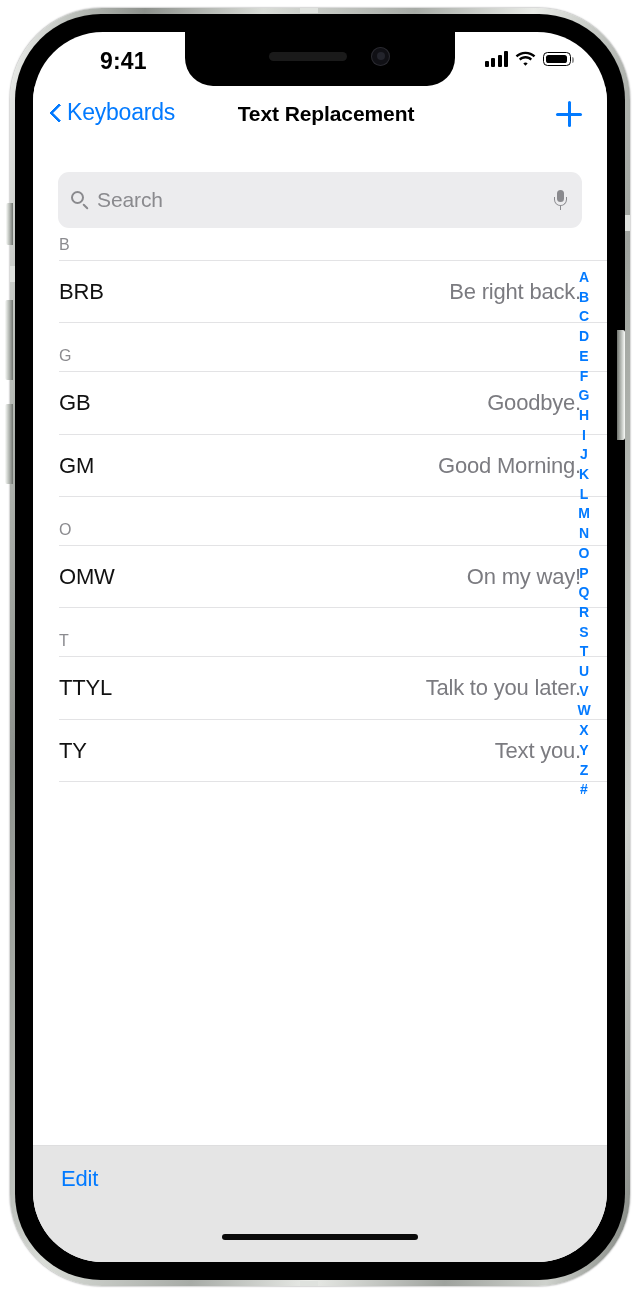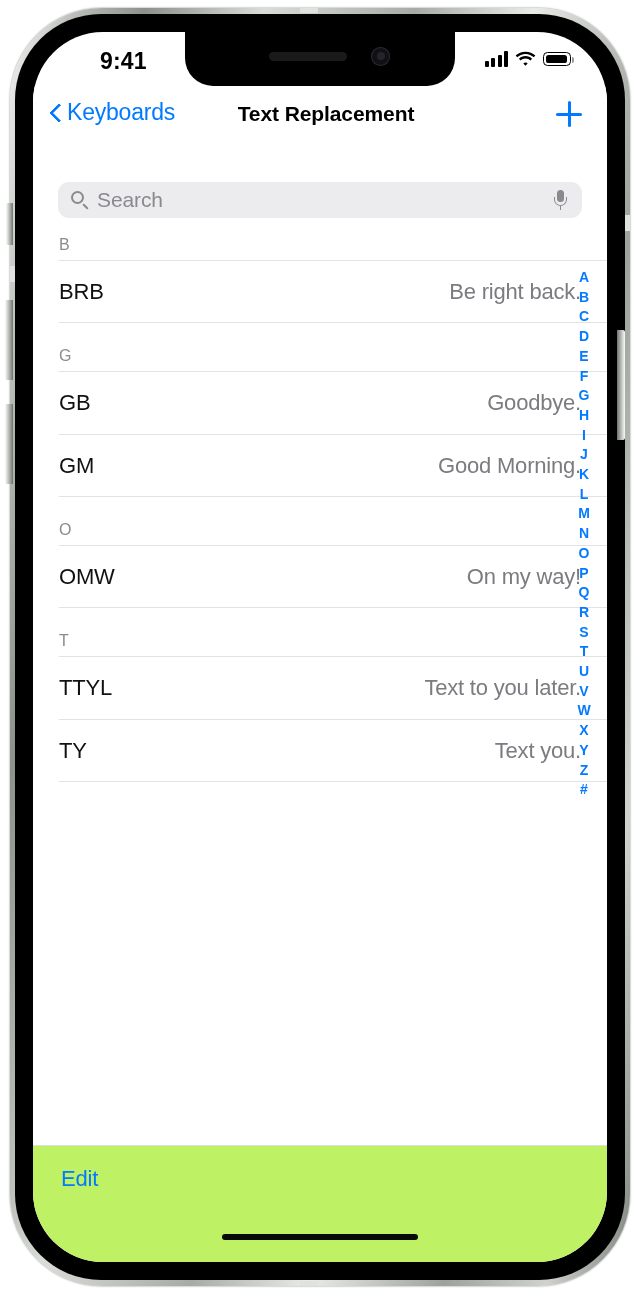--- a/index.html
+++ b/index.html
@@ -248,21 +248,21 @@
     height: 62px;
     background: #ffffff;
     z-index: 18;
   }
   .search-bar {
     position: absolute;
     left: 25px;
     top: 54px;
     transform: translateY(-50%);
     width: 524px;
-    height: 36px;
+    height: 56px;
     background: #ececee;
     border-radius: 11px;
     display: flex;
     align-items: center;
     box-sizing: border-box;
     padding: 0 13px;
     cursor: text;
   }
   .mag {
     position: relative;
@@ -404,21 +404,21 @@
     cursor: pointer;
   }
 
   
   .toolbar {
     position: absolute;
     left: 0;
     right: 0;
     bottom: 0;
     height: 116px;
-    background: #bef264;
+    background: #e5e5e5;
     border-top: 1px solid #dededf;
     z-index: 22;
   }
   .toolbar-edit {
     position: absolute;
     left: 28px;
     top: 20px;
     font-size: 22px;
     color: #027aff;
     letter-spacing: -.2px;
@@ -521,21 +521,21 @@
 
       <div class="section-header">O</div>
       <div class="row last-in-section">
         <span class="row-shortcut">OMW</span>
         <span class="row-phrase">On my way!</span>
       </div>
 
       <div class="section-header">T</div>
       <div class="row">
         <span class="row-shortcut">TTYL</span>
-        <span class="row-phrase">Text to you later.</span>
+        <span class="row-phrase">Talk to you later.</span>
       </div>
       <div class="row last-in-section">
         <span class="row-shortcut">TY</span>
         <span class="row-phrase">Text you.</span>
       </div>
     </div>
 
     <div class="index-bar" id="index-bar">
         <span>A</span>
         <span>B</span>

